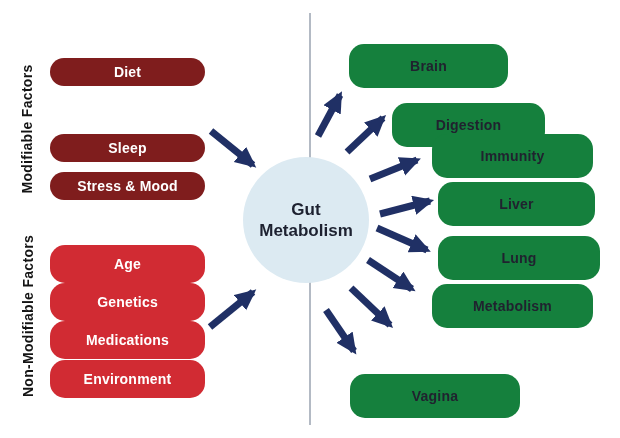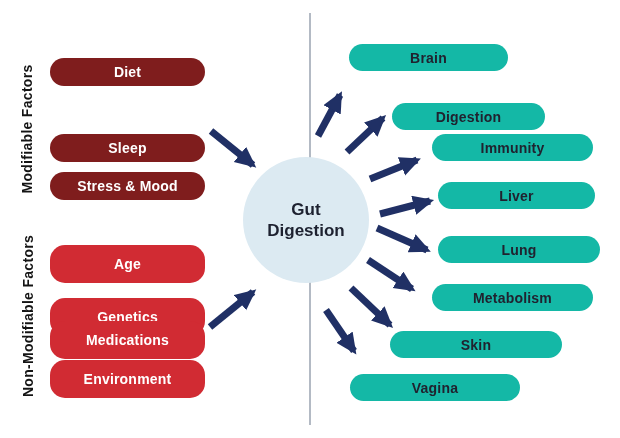--- a/index.html
+++ b/index.html
@@ -6,21 +6,21 @@
   .canvas{
     position:relative;width:620px;height:438px;background:#ffffff;
     font-family:"Liberation Sans",sans-serif;overflow:hidden;
   }
   .pill{
     position:absolute;display:flex;align-items:center;justify-content:center;
     font-weight:700;font-size:14px;letter-spacing:.2px;border-radius:15px;height:28px;
   }
   .pill.blue{left:50px;width:155px;background:#7f1d1d;color:#ffffff;}
   .pill.red{left:50px;width:155px;height:38px;background:#d12b33;color:#ffffff;}
-  .pill.outcome{background:#14b8a6;color:#20222f;height:27px;}
+  .pill.outcome{background:#15803d;color:#20222f;height:44px;}
   .vlabel{
     position:absolute;font-weight:700;font-size:14px;color:#141414;white-space:nowrap;
     transform:translate(-50%,-50%) rotate(-90deg);letter-spacing:.3px;
   }
   .divider{position:absolute;left:309px;top:13px;width:1.5px;height:412px;background:#b3bac4;}
   .circle{
     position:absolute;left:243px;top:157px;width:126px;height:126px;border-radius:50%;
     background:#dceaf2;display:flex;align-items:center;justify-content:center;
   }
   .circle span{
@@ -35,37 +35,36 @@
 <div class="canvas">
 
   <div class="vlabel" style="left:27px;top:129px;">Modifiable Factors</div>
   <div class="vlabel" style="left:28px;top:316px;">Non-Modifiable Factors</div>
 
   <div class="pill blue" style="top:58px;">Diet</div>
   <div class="pill blue" style="top:134px;">Sleep</div>
   <div class="pill blue" style="top:172px;">Stress &amp; Mood</div>
 
   <div class="pill red" style="top:245px;">Age</div>
-  <div class="pill red" style="top:298px;">Genetics</div>
+  <div class="pill red" style="top:283px;">Genetics</div>
   <div class="pill red" style="top:321px;">Medications</div>
   <div class="pill red" style="top:360px;">Environment</div>
 
   <div class="divider"></div>
 
   <div class="circle">
-    <span>Gut Digestion</span>
+    <span>Gut Metabolism</span>
   </div>
 
   <div class="pill outcome" style="left:349px;top:44px;width:159px;">Brain</div>
   <div class="pill outcome" style="left:392px;top:88px;width:153px;margin-top:15px;">Digestion</div>
   <div class="pill outcome" style="left:432px;top:134px;width:161px;">Immunity</div>
   <div class="pill outcome" style="left:438px;top:182px;width:157px;">Liver</div>
   <div class="pill outcome" style="left:432px;top:284px;width:161px;">Metabolism</div>
   <div class="pill outcome" style="left:438px;top:236px;width:162px;">Lung</div>
-  <div class="pill outcome" style="left:390px;top:331px;width:172px;">Skin</div>
   <div class="pill outcome" style="left:350px;top:374px;width:170px;">Vagina</div>
 
   <svg class="arrows" viewBox="0 0 620 438">
     <defs>
       <marker id="ah" markerWidth="3.2" markerHeight="3" refX="2.4" refY="1.4" orient="auto">
         <path d="M0,0 L3,1.4 L0,2.8 z" fill="#203065"></path>
       </marker>
     </defs>
     <line x1="211" y1="131" x2="253" y2="165" marker-end="url(#ah)"></line>
     <line x1="210" y1="327" x2="253" y2="292" marker-end="url(#ah)"></line>

